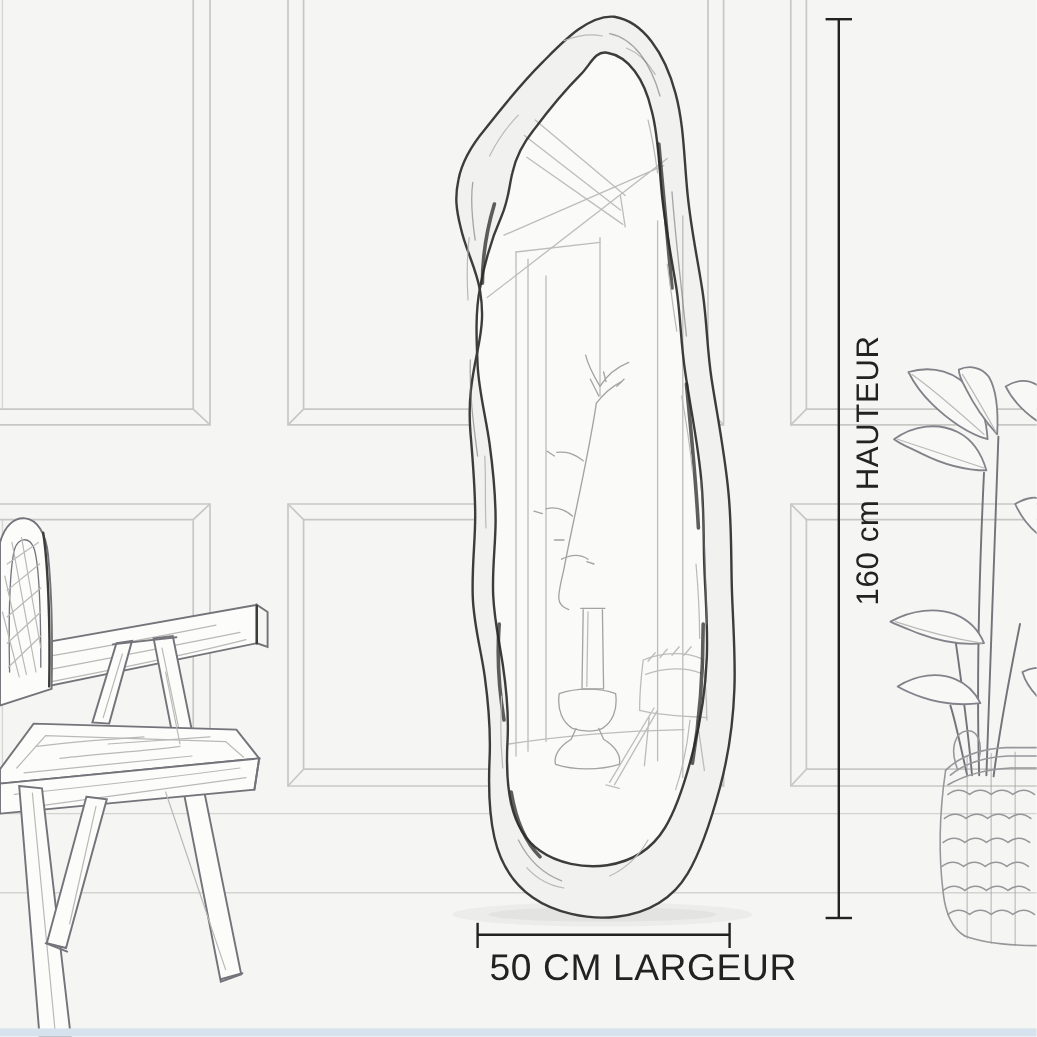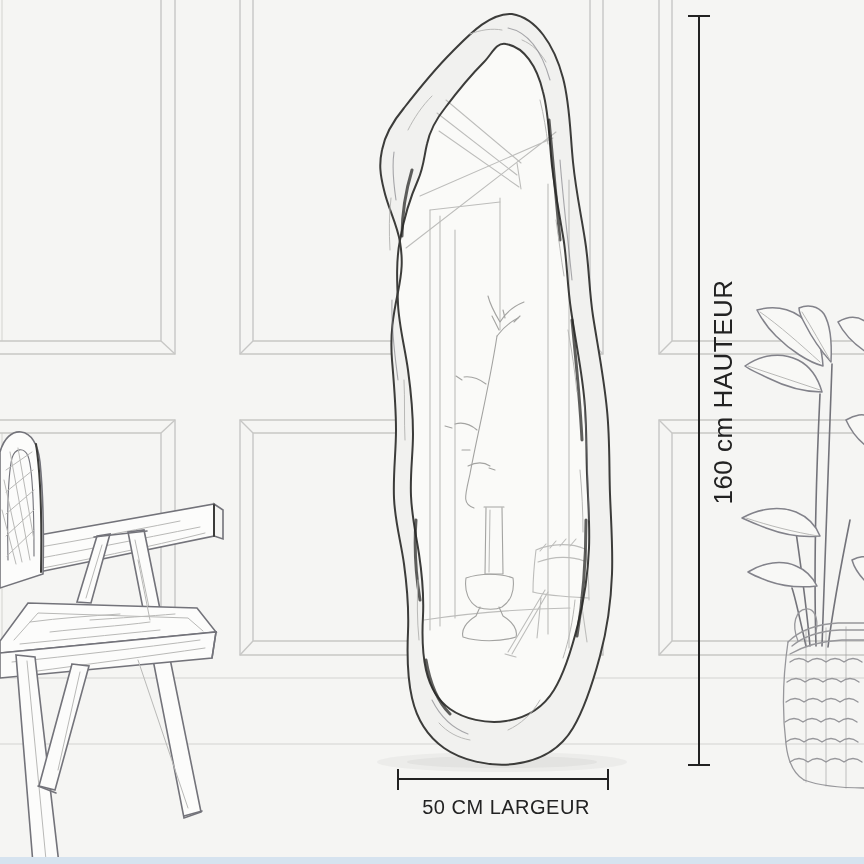--- a/index.html
+++ b/index.html
@@ -26,21 +26,21 @@
   .white{fill:#fcfcfb;}
   .wfill{fill:#f1f1ef;}
   .glass{fill:#fafaf8;}
   .leaf{fill:#f8f8f6;stroke:#82828a;stroke-width:1.5;stroke-linejoin:round;}
   .acc{stroke:#2a2a28;fill:none;stroke-width:3;stroke-linecap:round;opacity:.75;}
   .ann{stroke:var(--annotation);fill:none;stroke-width:2;}
   .dim-label{position:absolute;color:var(--annotation);white-space:nowrap;
              letter-spacing:.5px;}
   .height-label{top:392px;left:723px;font-size:26px;
                 transform:translate(-50%,-50%) rotate(-90deg);}
-  .width-label{top:807px;left:506px;font-size:20px;transform:translate(-50%,-50%);}
+  .width-label{top:807px;left:536px;font-size:31px;transform:translate(-50%,-50%);}
 </style>
 </head>
 <body>
 
 <div class="stage">
 <svg viewBox="0 0 864 864" width="864" height="864">
 
   <g>
     <path class="pl2" d="M 2 -4 V 341"></path>
     <path class="pl" d="M -4 354 H 175 V -4"></path>

